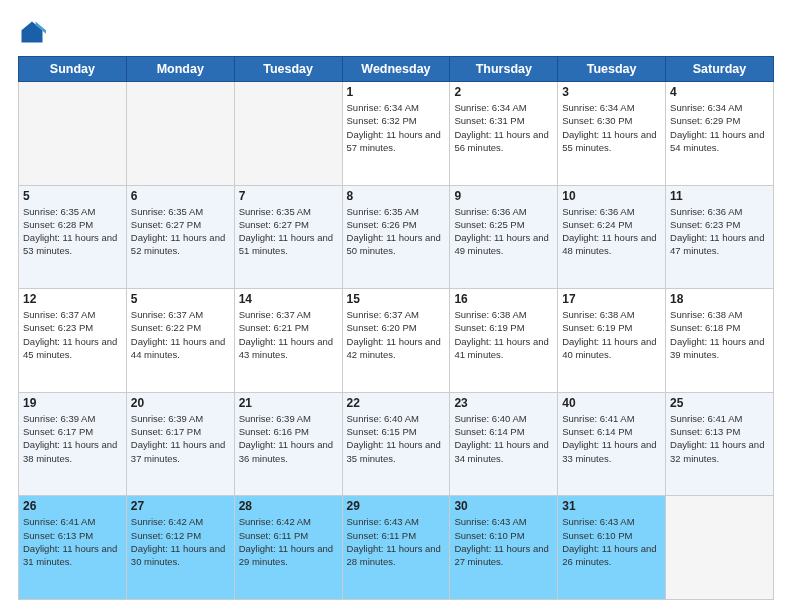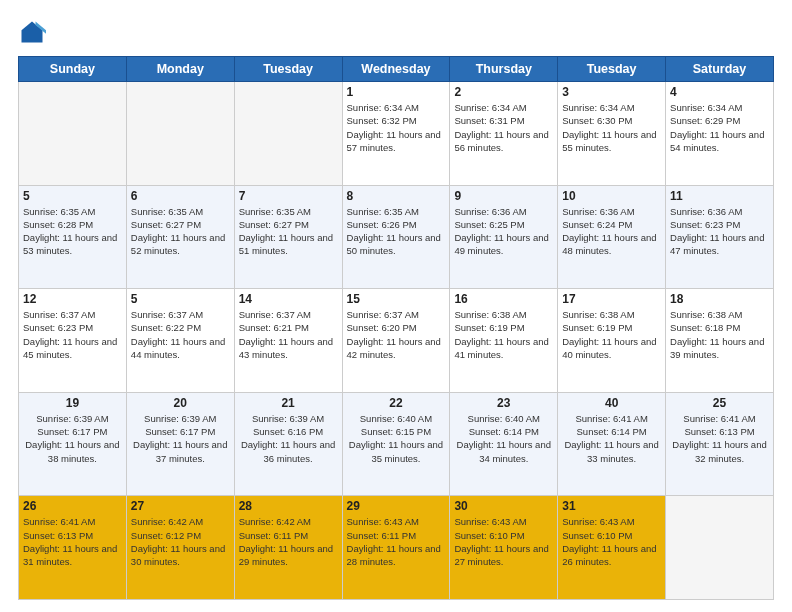--- a/index.html
+++ b/index.html
@@ -243,21 +243,21 @@
 Sunset: 6:19 PM
 Daylight: 11 hours and 40 minutes.</div>
           </td>
           <td>
             <span class="day-num">18</span>
             <div class="day-info" style="white-space: pre-line;">Sunrise: 6:38 AM
 Sunset: 6:18 PM
 Daylight: 11 hours and 39 minutes.</div>
           </td>
         </tr>
-        <tr style="background: rgb(240, 244, 251); text-align: center;">
+        <tr style="background: rgb(240, 244, 251);">
           <td>
             <span class="day-num">19</span>
             <div class="day-info" style="white-space: pre-line;">Sunrise: 6:39 AM
 Sunset: 6:17 PM
 Daylight: 11 hours and 38 minutes.</div>
           </td>
           <td>
             <span class="day-num">20</span>
             <div class="day-info" style="white-space: pre-line;">Sunrise: 6:39 AM
 Sunset: 6:17 PM
@@ -287,21 +287,21 @@
 Sunset: 6:14 PM
 Daylight: 11 hours and 33 minutes.</div>
           </td>
           <td>
             <span class="day-num">25</span>
             <div class="day-info" style="white-space: pre-line;">Sunrise: 6:41 AM
 Sunset: 6:13 PM
 Daylight: 11 hours and 32 minutes.</div>
           </td>
         </tr>
-        <tr style="background: #eab308;">
+        <tr style="background: #7dd3fc;">
           <td>
             <span class="day-num">26</span>
             <div class="day-info" style="white-space: pre-line;">Sunrise: 6:41 AM
 Sunset: 6:13 PM
 Daylight: 11 hours and 31 minutes.</div>
           </td>
           <td>
             <span class="day-num">27</span>
             <div class="day-info" style="white-space: pre-line;">Sunrise: 6:42 AM
 Sunset: 6:12 PM

